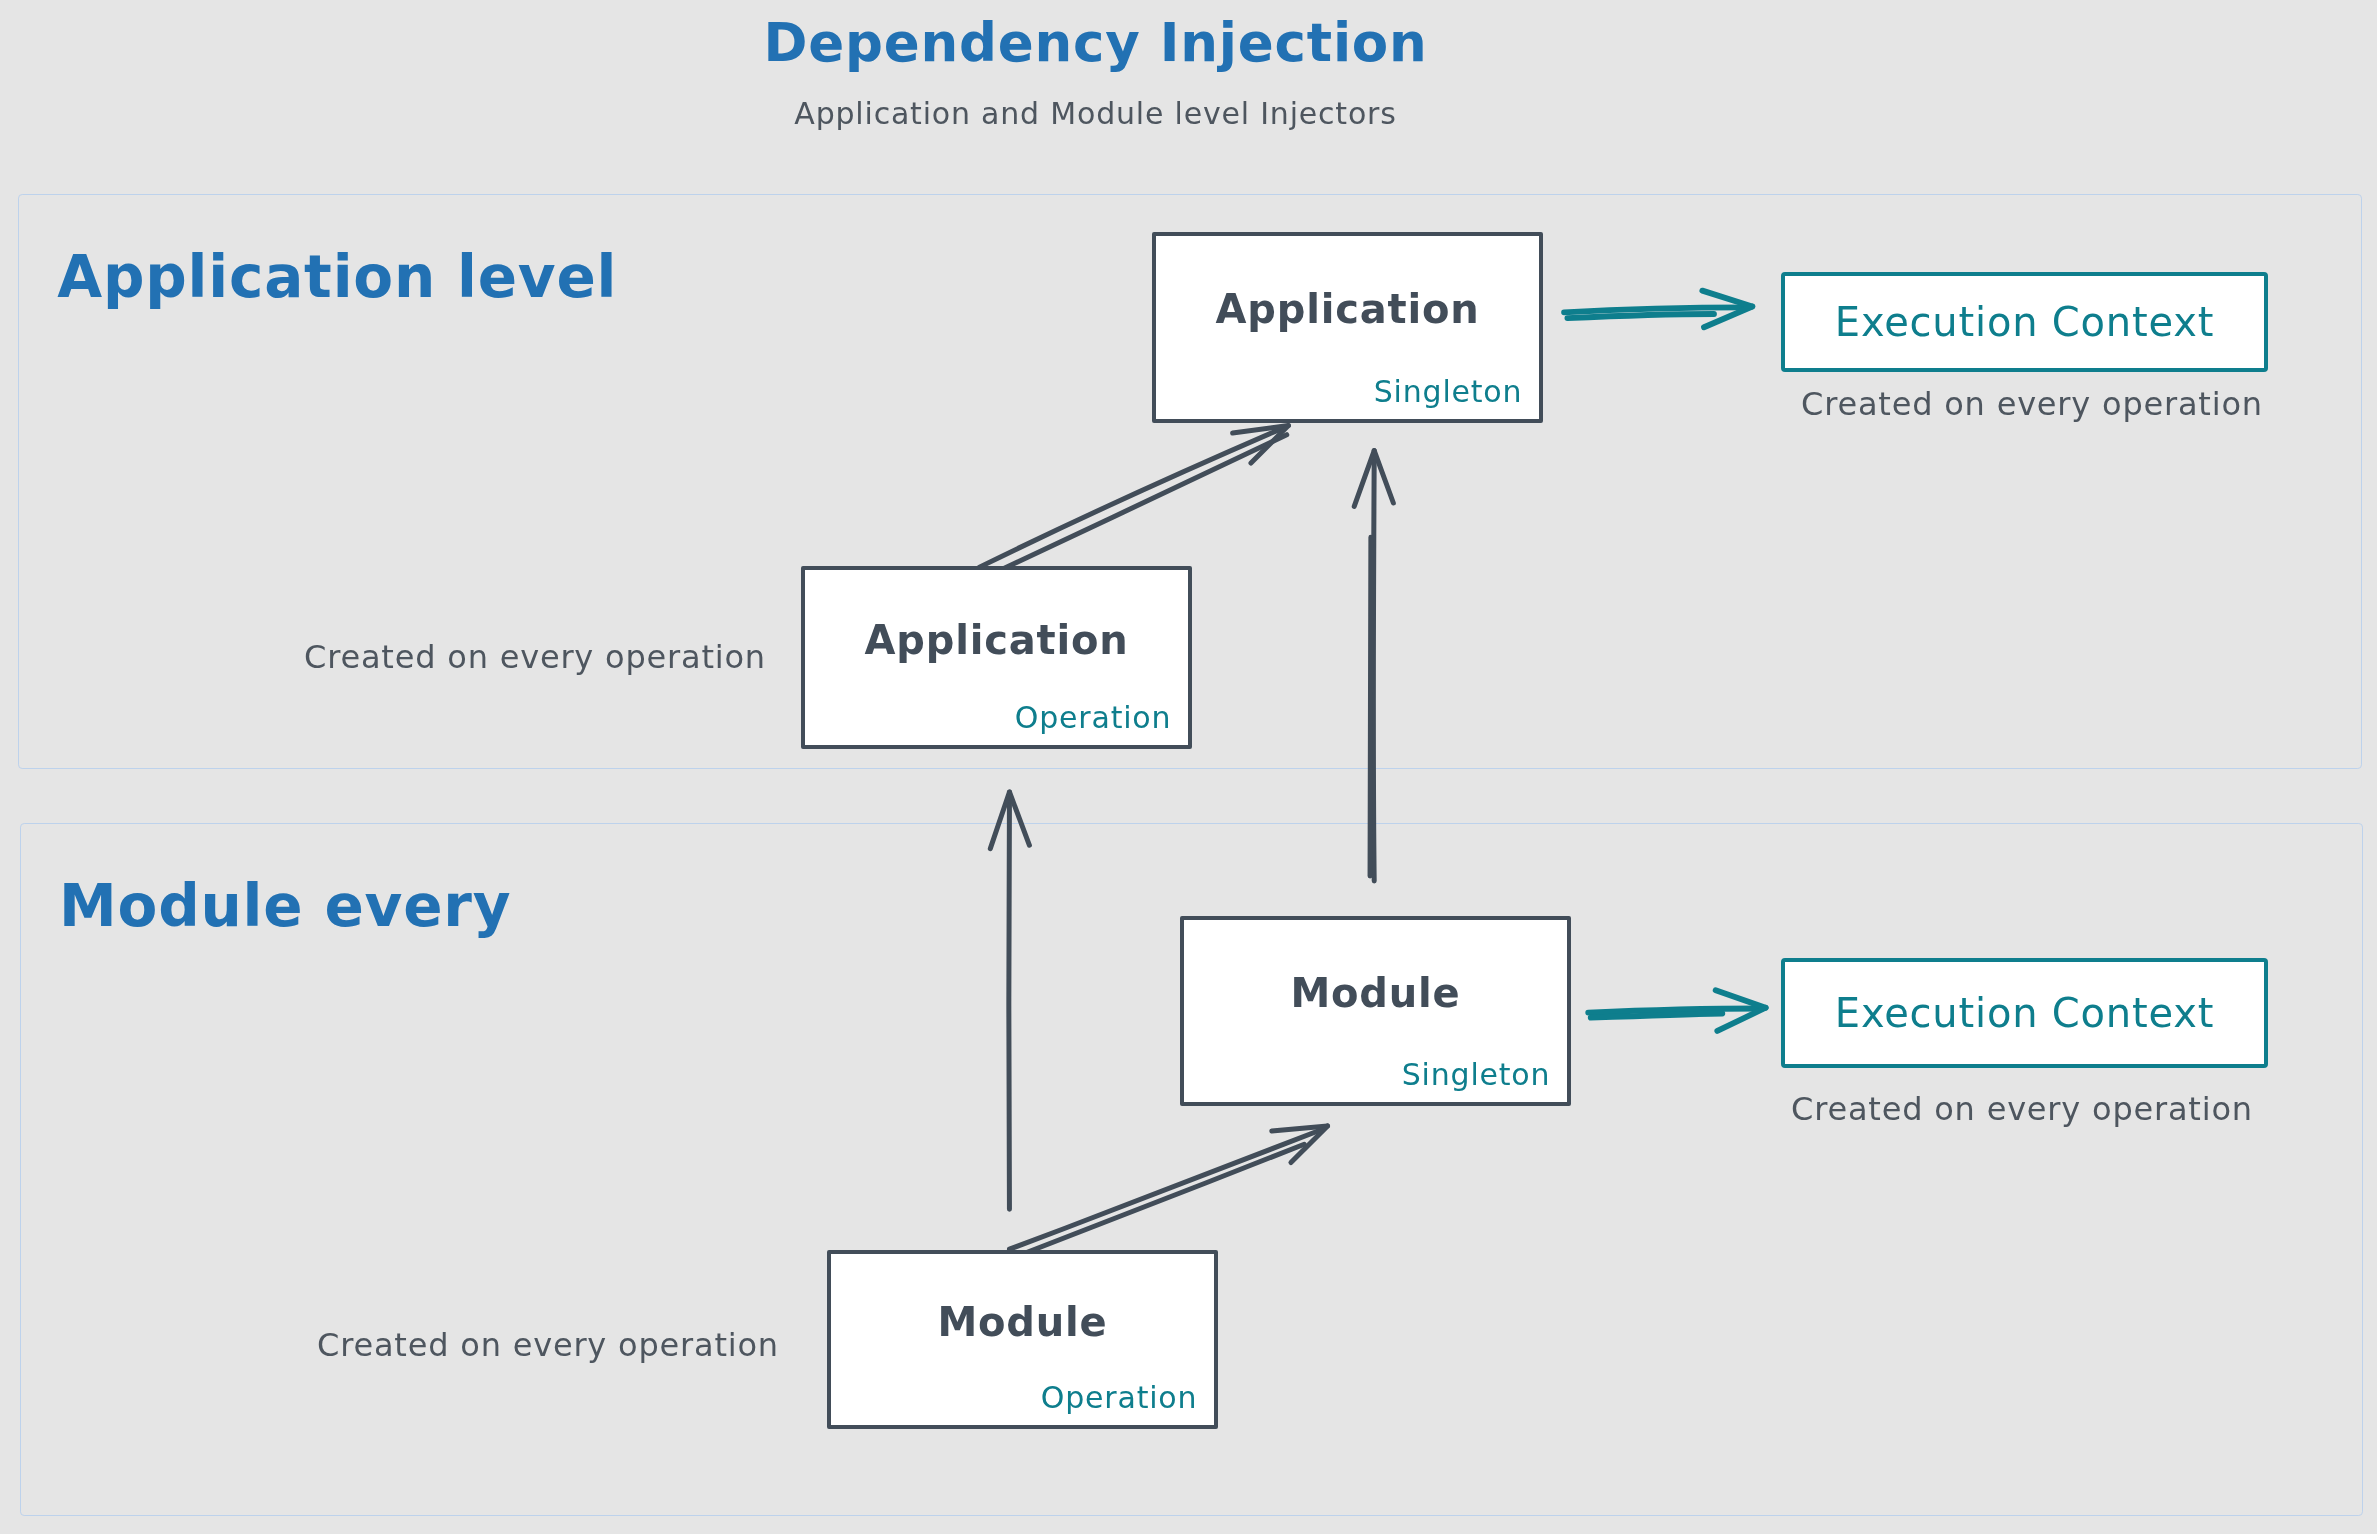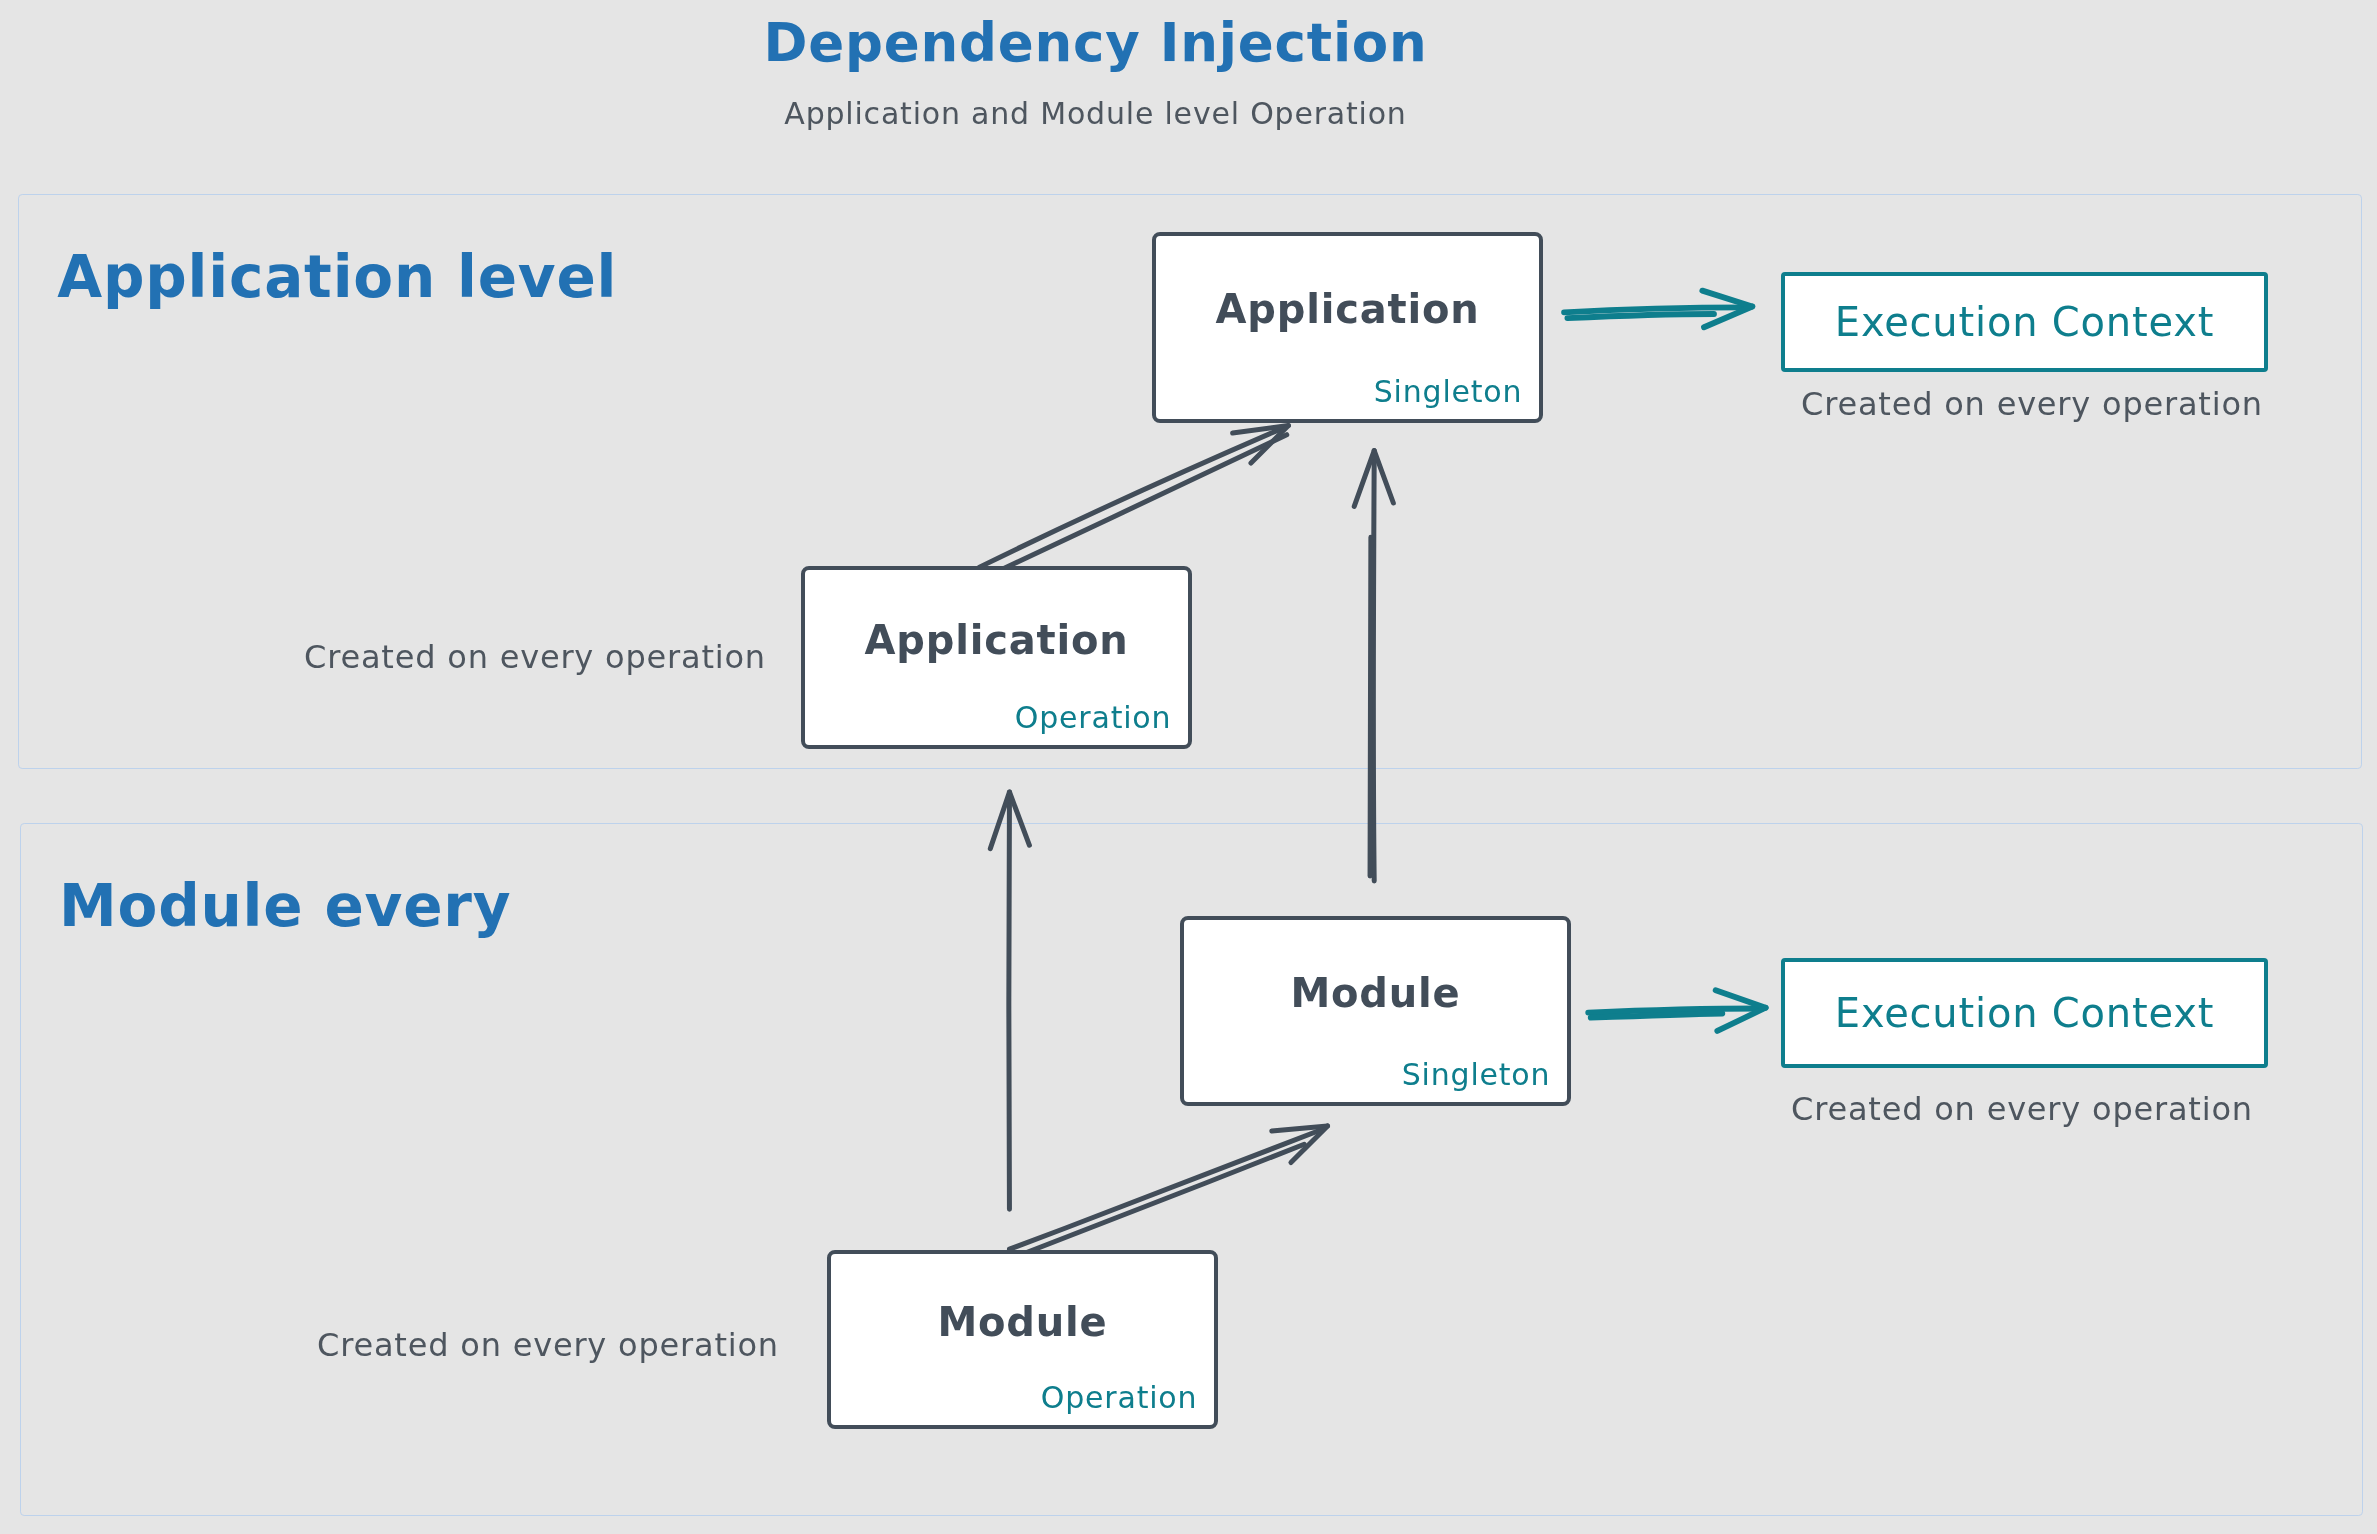--- a/index.html
+++ b/index.html
@@ -33,21 +33,21 @@
   }
 
   
   svg.arrows{position:absolute;left:0;top:0;width:2377px;height:1534px;z-index:1;}
   svg.arrows path{fill:none;stroke-linecap:round;stroke-linejoin:round;}
   .dark-stroke path{stroke:#424d59;stroke-width:6;}
   .teal-stroke path{stroke:#0e7e8d;stroke-width:7;}
 
   
   .node{
-    position:absolute;border:4.2px solid #424d59;border-radius:8px;background:#ffffff;z-index:2;
+    position:absolute;border:4.2px solid #424d59;border-radius:2px;background:#ffffff;z-index:2;
   }
   #app-singleton{left:1152px;top:232px;width:383px;height:183px;}
   #app-operation{left:801px;top:566px;width:383px;height:175px;}
   #module-singleton{left:1180px;top:916px;width:383px;height:182px;}
   #module-operation{left:827px;top:1250px;width:383px;height:171px;}
   .node-title{
     position:absolute;left:0;right:0;top:40%;transform:translateY(-50%);
     text-align:center;font-size:40px;font-weight:600;color:#424d59;letter-spacing:0.8px;
   }
   .node-scope{
@@ -74,21 +74,21 @@
   #note-app-operation{left:302px;top:638px;width:466px;}
   #note-module-operation{left:315px;top:1326px;width:466px;}
 </style>
 </head>
 <body>
 
 <div class="canvas">
 
   <header class="title-block">
     <h1>Dependency Injection</h1>
-    <p>Application and Module level Operation</p>
+    <p>Application and Module level Injectors</p>
   </header>
 
   <section class="level" id="app-level">
     <span class="level-label">Application level</span>
   </section>
   <section class="level" id="module-level">
     <span class="level-label">Module every</span>
   </section>
 
   <svg class="arrows" viewBox="0 0 2854 1842" aria-hidden="true">

